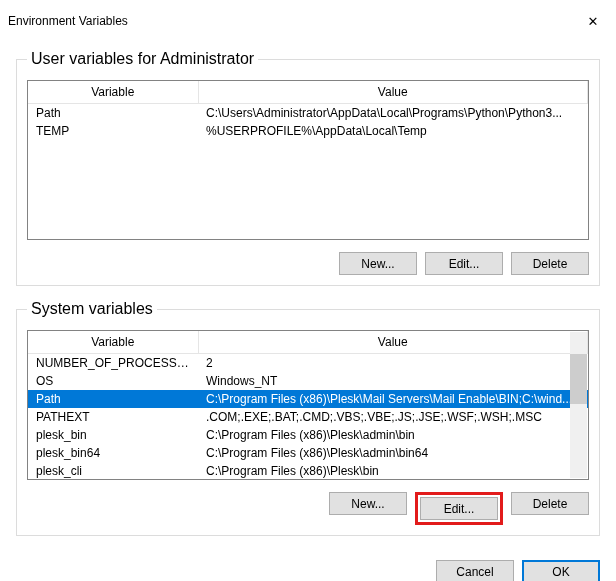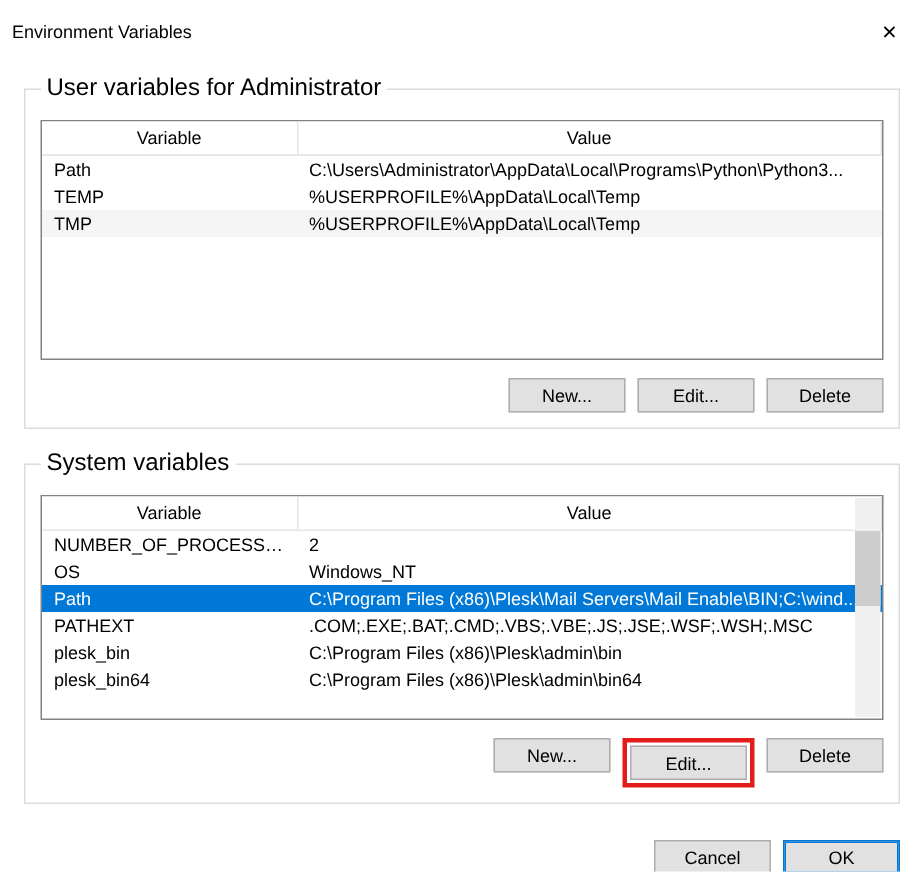--- a/index.html
+++ b/index.html
@@ -143,24 +143,20 @@
             <th>Value</th>
           </tr>
         </thead>
         <tbody>
           <tr>
             <td>Path</td>
             <td>C:\Users\Administrator\AppData\Local\Programs\Python\Python3...</td>
           </tr>
           <tr>
             <td>TEMP</td>
-            <td>%USERPROFILE%\AppData\Local\Temp</td>
-          </tr>
-          <tr class="alt">
-            <td>TMP</td>
             <td>%USERPROFILE%\AppData\Local\Temp</td>
           </tr>
         </tbody>
       </table>
     </div>
     <div class="btn-row">
       <button class="win">New...</button>
       <button class="win">Edit...</button>
       <button class="win">Delete</button>
     </div>
@@ -199,20 +195,24 @@
             <td colspan="2">.COM;.EXE;.BAT;.CMD;.VBS;.VBE;.JS;.JSE;.WSF;.WSH;.MSC</td>
           </tr>
           <tr>
             <td>plesk_bin</td>
             <td colspan="2">C:\Program Files (x86)\Plesk\admin\bin</td>
           </tr>
           <tr>
             <td>plesk_bin64</td>
             <td colspan="2">C:\Program Files (x86)\Plesk\admin\bin64</td>
           </tr>
+          <tr>
+            <td>plesk_cli</td>
+            <td colspan="2">C:\Program Files (x86)\Plesk\bin</td>
+          </tr>
         </tbody>
       </table>
       <div class="scroll-track">
         <div class="scroll-thumb" style="top:22px;height:50px"></div>
       </div>
     </div>
     <div class="btn-row">
       <button class="win">New...</button>
       <span class="highlight-red">
         <button class="win">Edit...</button>

